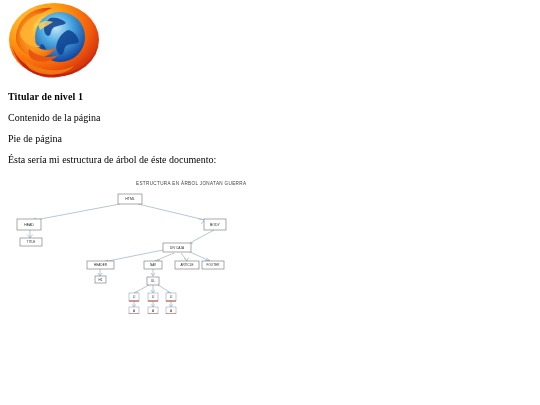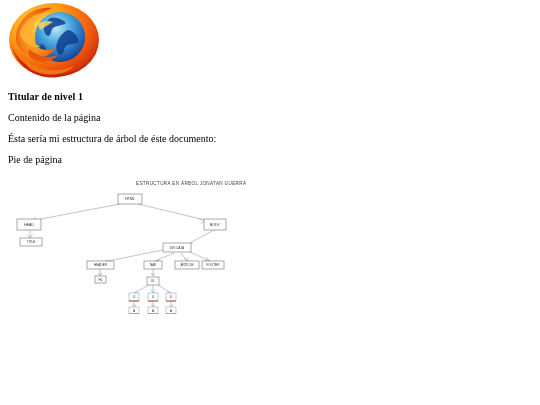--- a/index.html
+++ b/index.html
@@ -118,23 +118,23 @@
 
       <path d="M16 56 C26 68 48 72 66 64 C58 73 38 76 24 68 C19 65 16 60 16 56 Z" fill="#f07b12" opacity="0.9"></path>
     </svg>
   </div>
 
 
   <h1 class="titular">Titular de nivel 1</h1>
 
   <p class="para">Contenido de la página</p>
 
+  <p class="para">Pie de página</p>
+
   <p class="para">Ésta sería mi estructura de árbol de éste documento:</p>
-
-  <p class="para">Pie de página</p>
 
   <div class="diagram">
     <svg width="540" height="140" viewBox="0 0 540 140">
 
       <text class="dtitle" x="128" y="11">ESTRUCTURA EN ÁRBOL JONATAN GUERRA</text>
 
       <path class="edge" d="M112 30 L22 47"></path>
       <path class="edge" d="M22 47 L28 44 M22 47 L28 50"></path>
 
       <path class="edge" d="M130 30 L197 46"></path>

